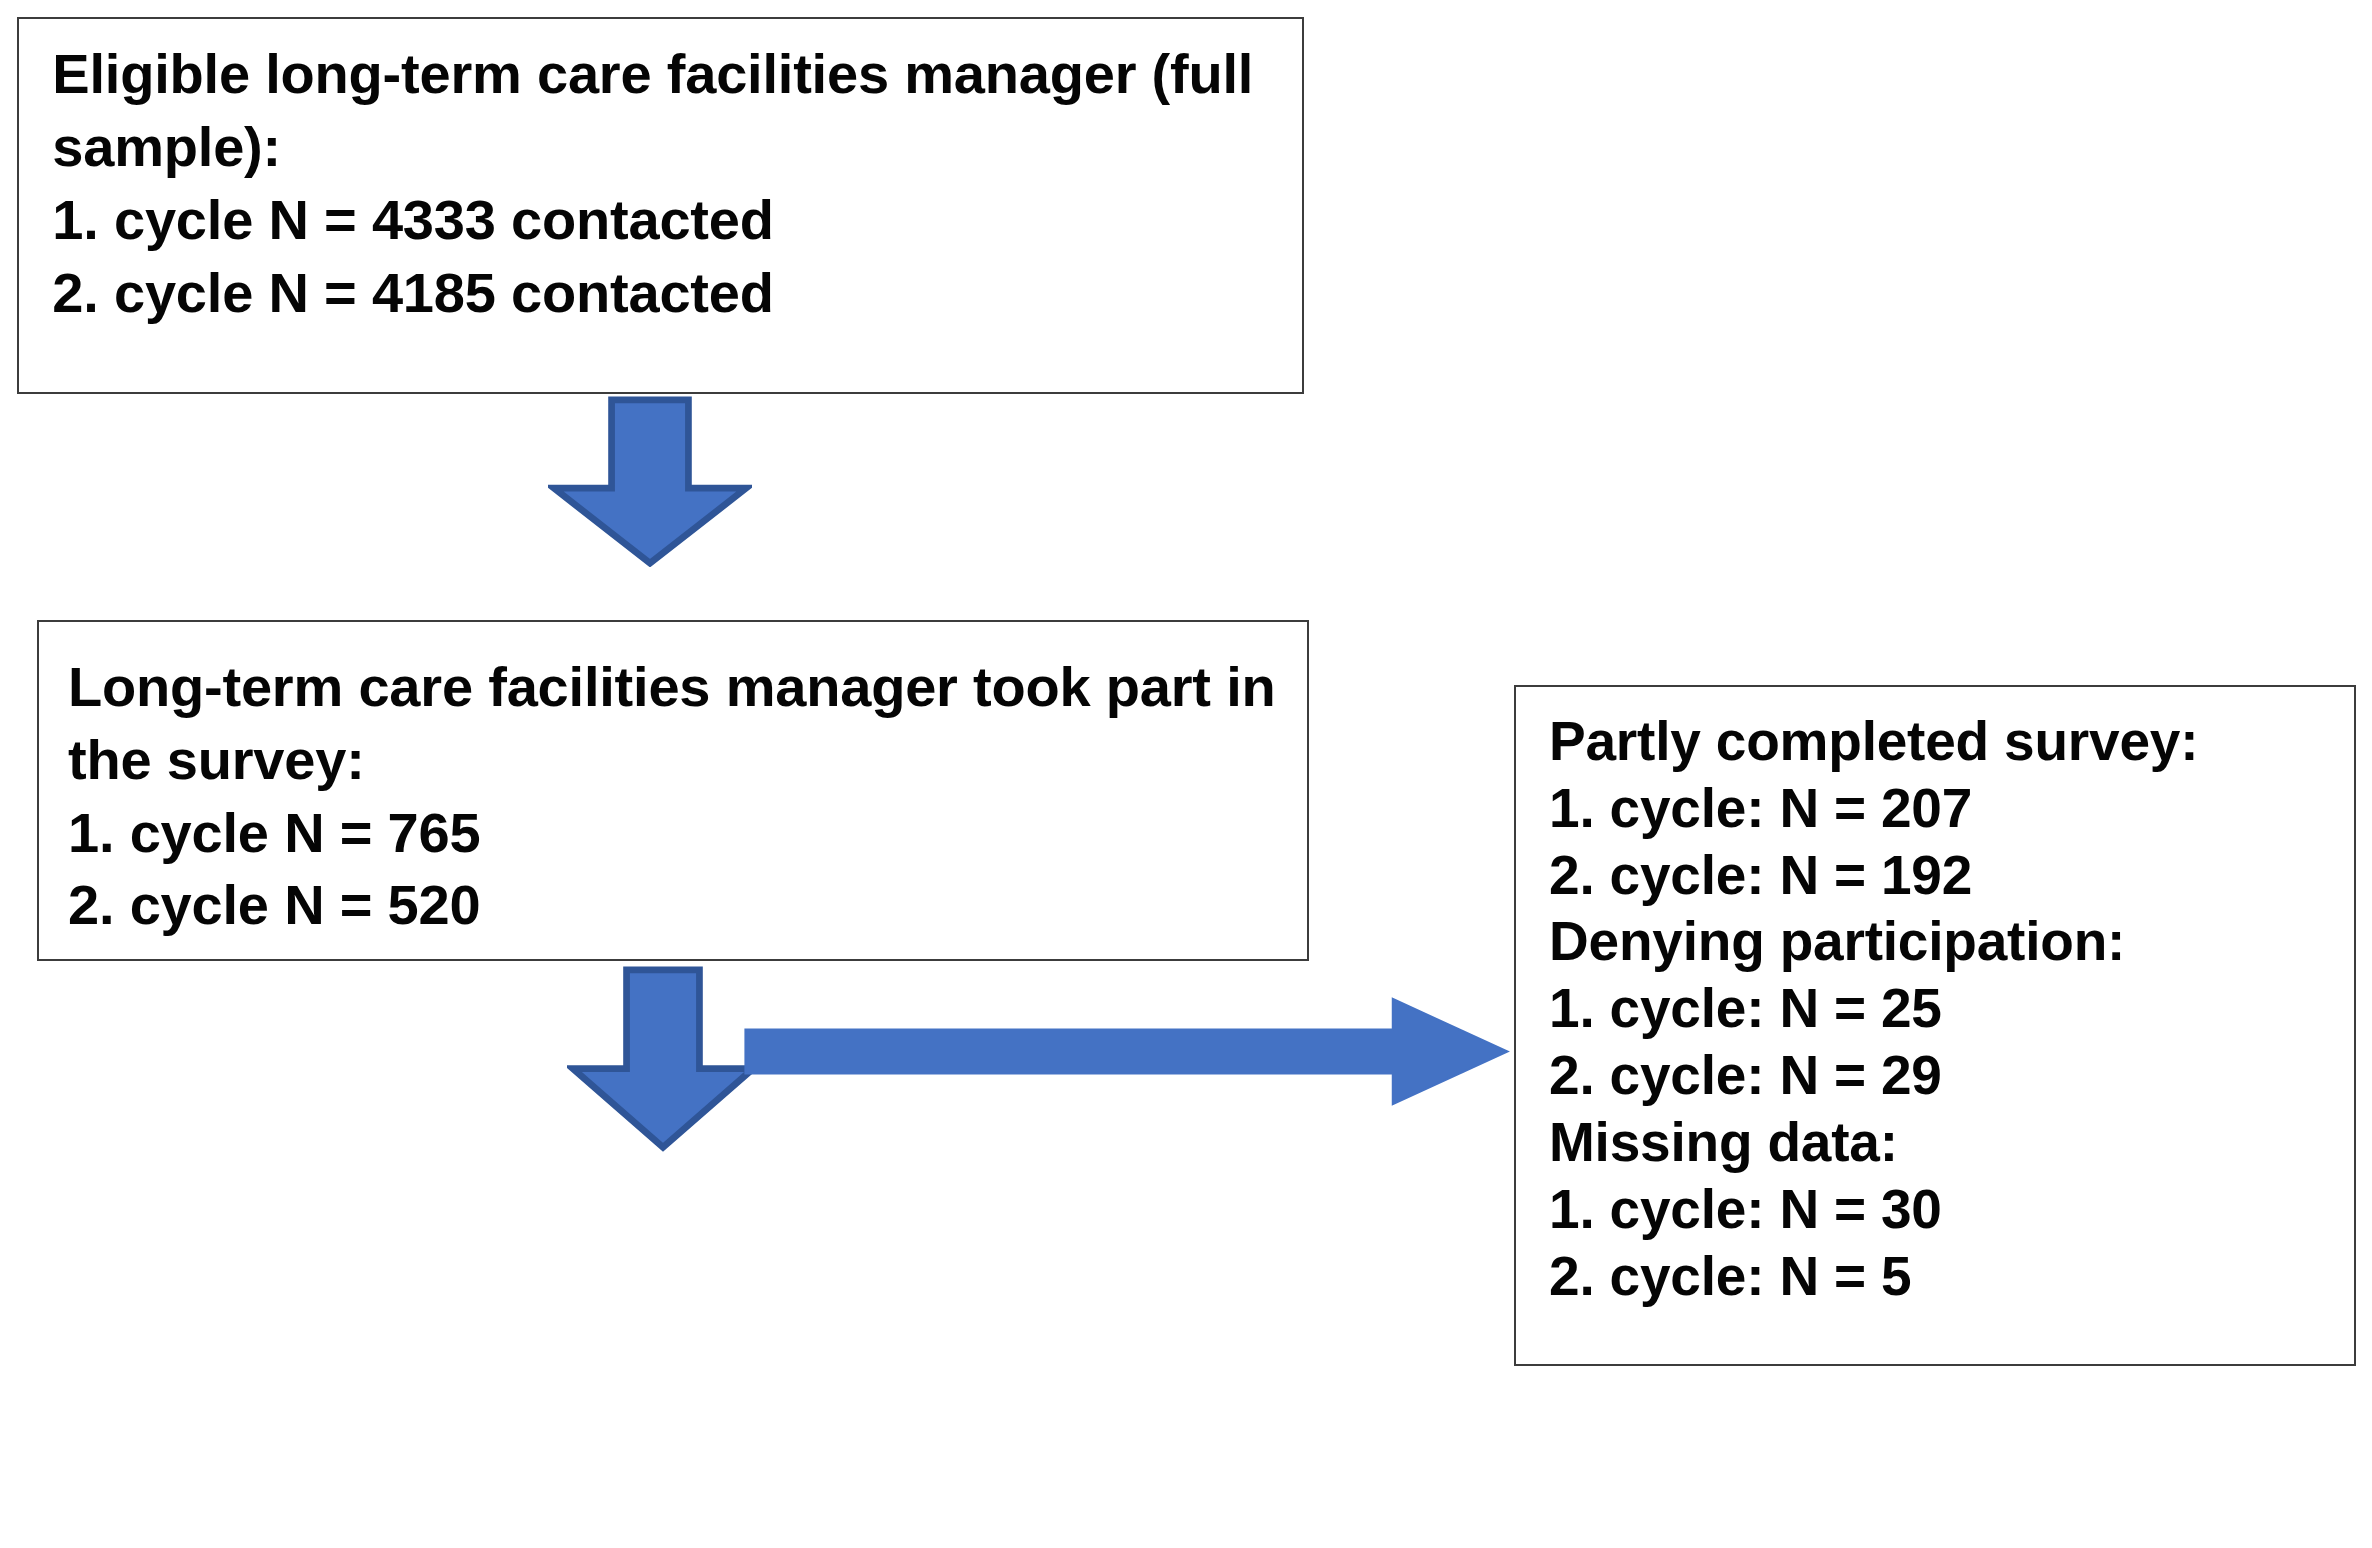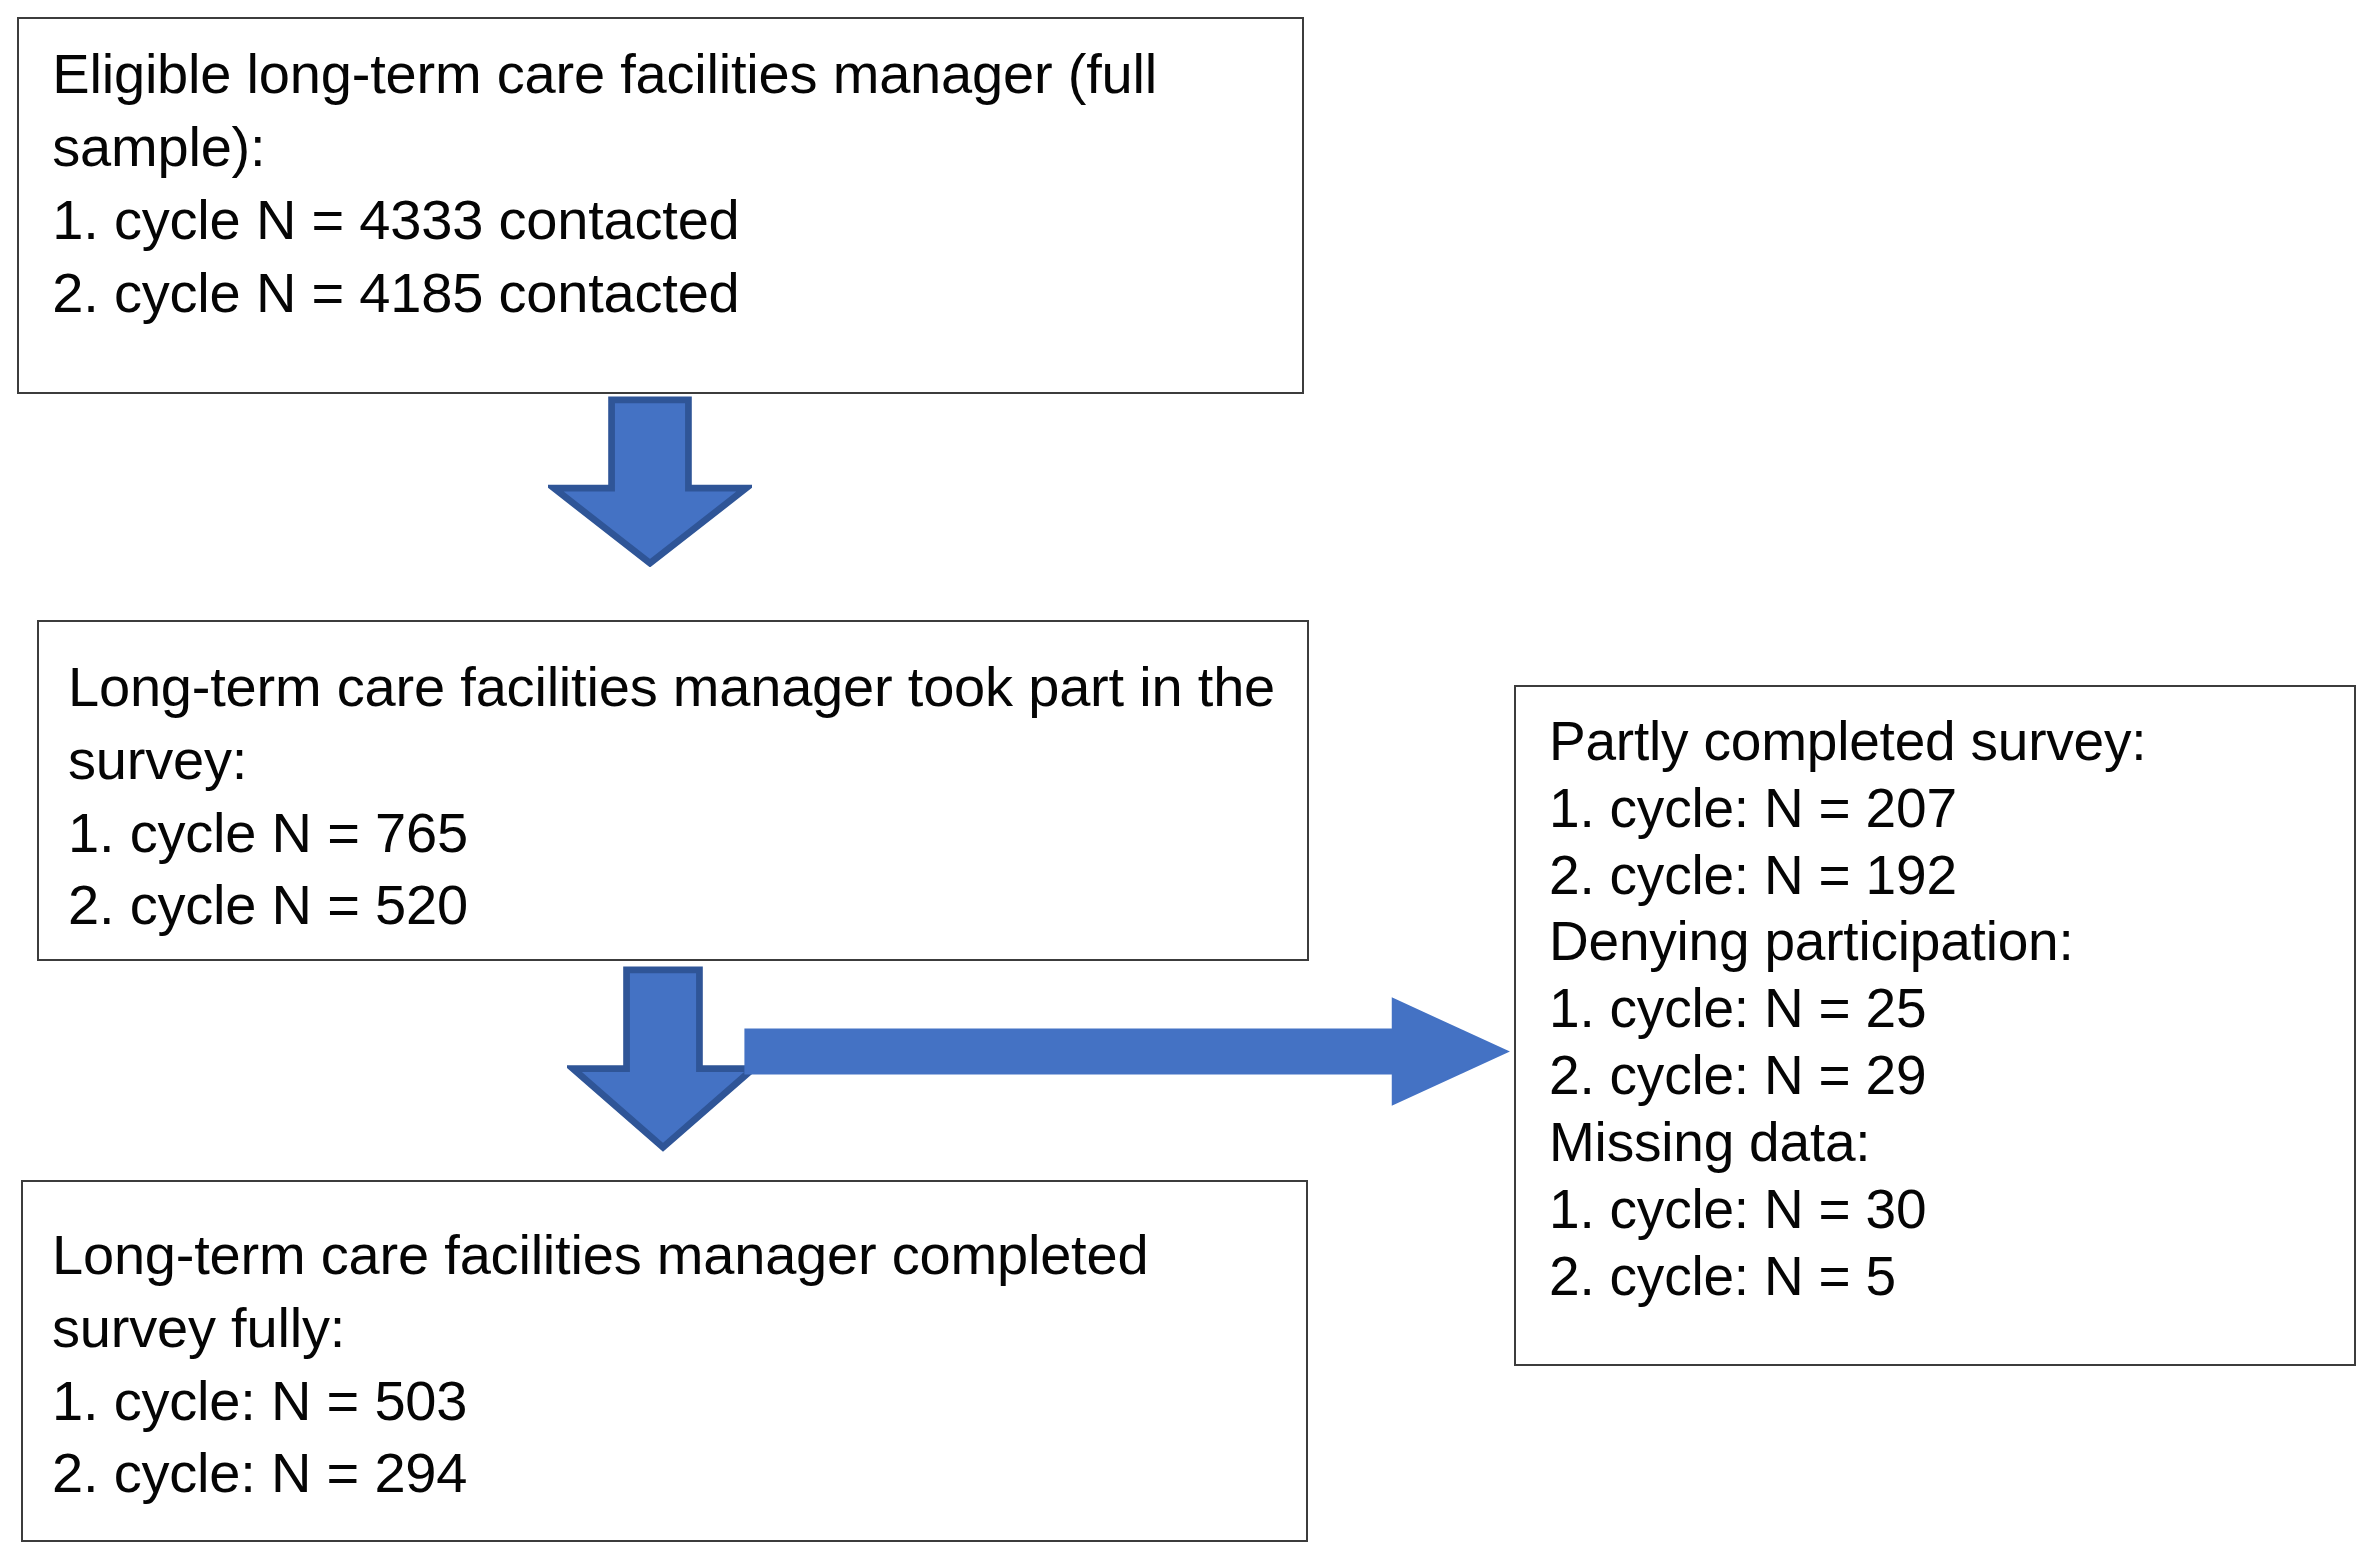--- a/index.html
+++ b/index.html
@@ -36,20 +36,21 @@
 
   .flow-box .box-text {
     position: absolute;
     left: 0;
     right: 0;
     font-size: 56px;
     line-height: 1.30;
     letter-spacing: -0.2px;
     white-space: pre-line;
     color: #050505;
+    font-weight: bold;
   }
 
   
   #box-eligible {
     left: 17.3px;
     top: 17.3px;
     width: 1287px;
     height: 377px;
   }
   #box-eligible .box-text {
@@ -146,25 +147,20 @@
   </div>
 
   <svg class="arrow" id="arrow-participated-to-completed" viewBox="0 0 200 196">
     <polygon points="62,5 138,5 138,108 194,108 100,190 6,108 62,108" fill="#4472C4" stroke="#2F5597" stroke-width="7" stroke-linejoin="miter"></polygon>
   </svg>
 
   <svg class="arrow" id="arrow-participated-to-exclusions" viewBox="0 0 800 118">
     <polygon points="2,36 678,36 678,4 798,59 678,114 678,82 2,82" fill="#4472C4" stroke="#4472C4" stroke-width="2" stroke-linejoin="miter"></polygon>
   </svg>
 
-  <div class="flow-box" id="box-completed">
-    <div class="box-text">Long-term care facilities manager completed survey fully:
-1. cycle: N = 503
-2. cycle: N = 294</div>
-  </div>
 
   <div class="flow-box" id="box-exclusions">
     <div class="box-text">Partly completed survey:
 1. cycle: N = 207
 2. cycle: N = 192
 Denying participation:
 1. cycle: N = 25
 2. cycle: N = 29
 Missing data:
 1. cycle: N = 30

